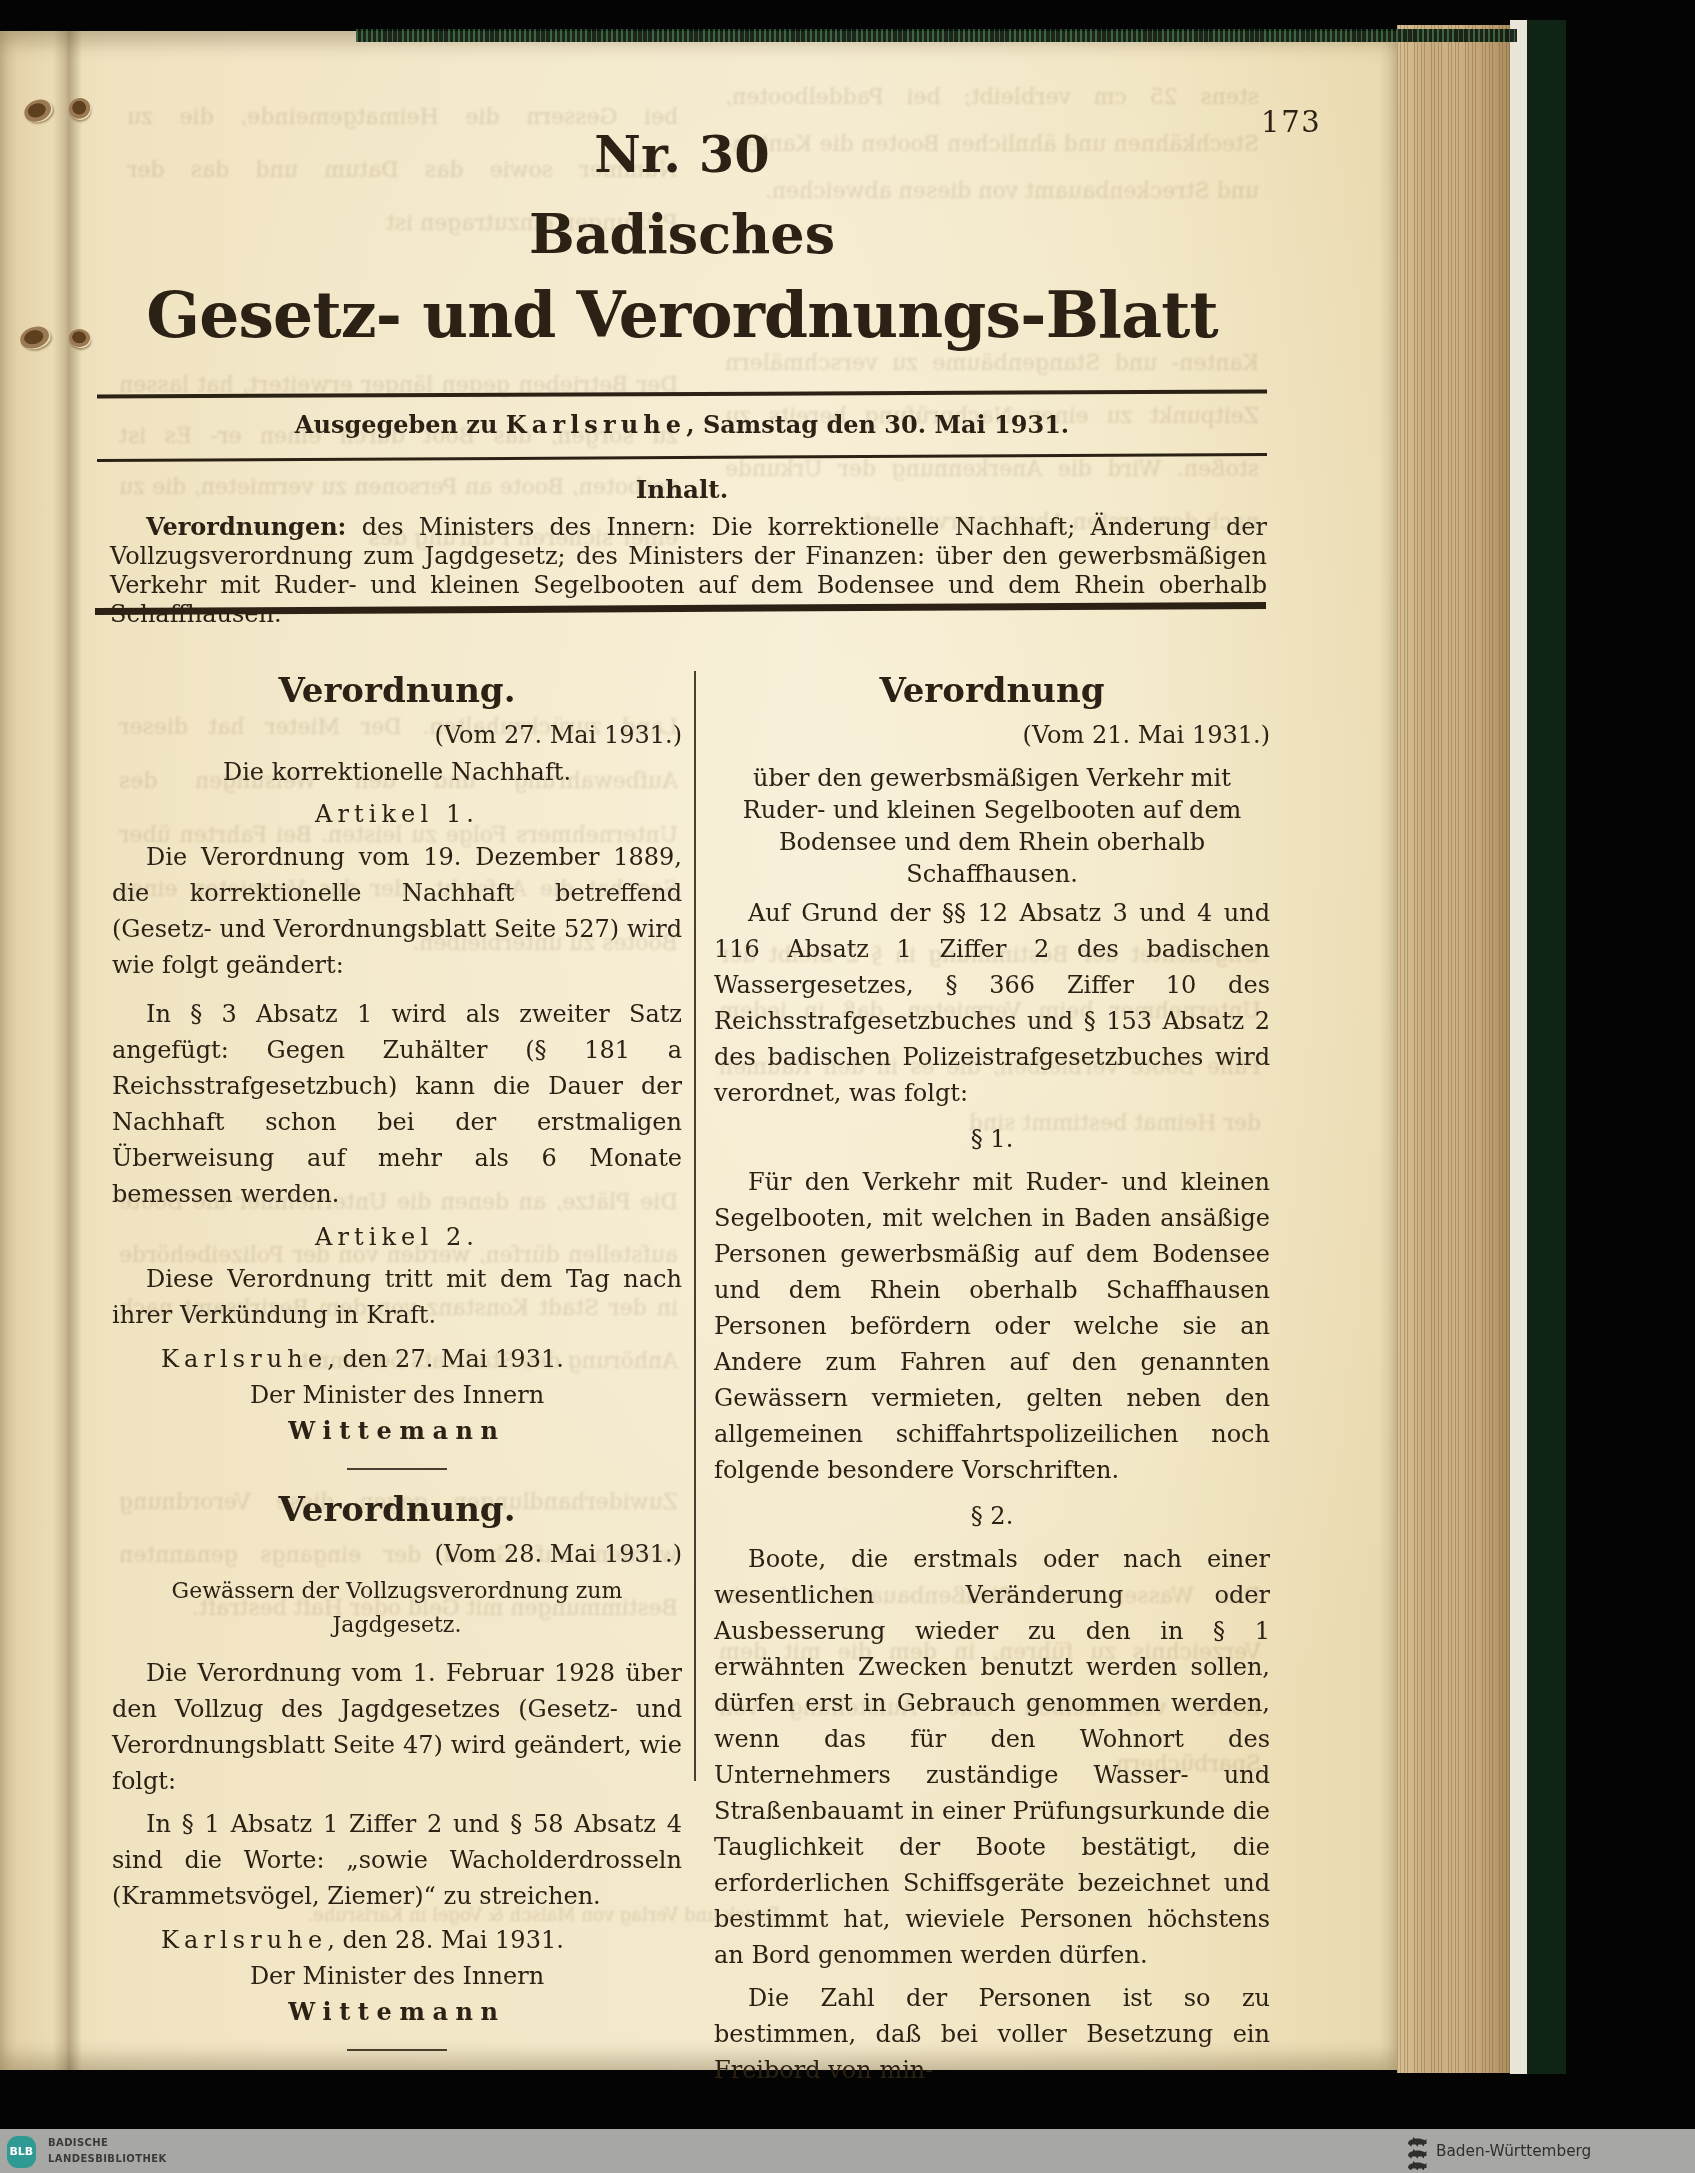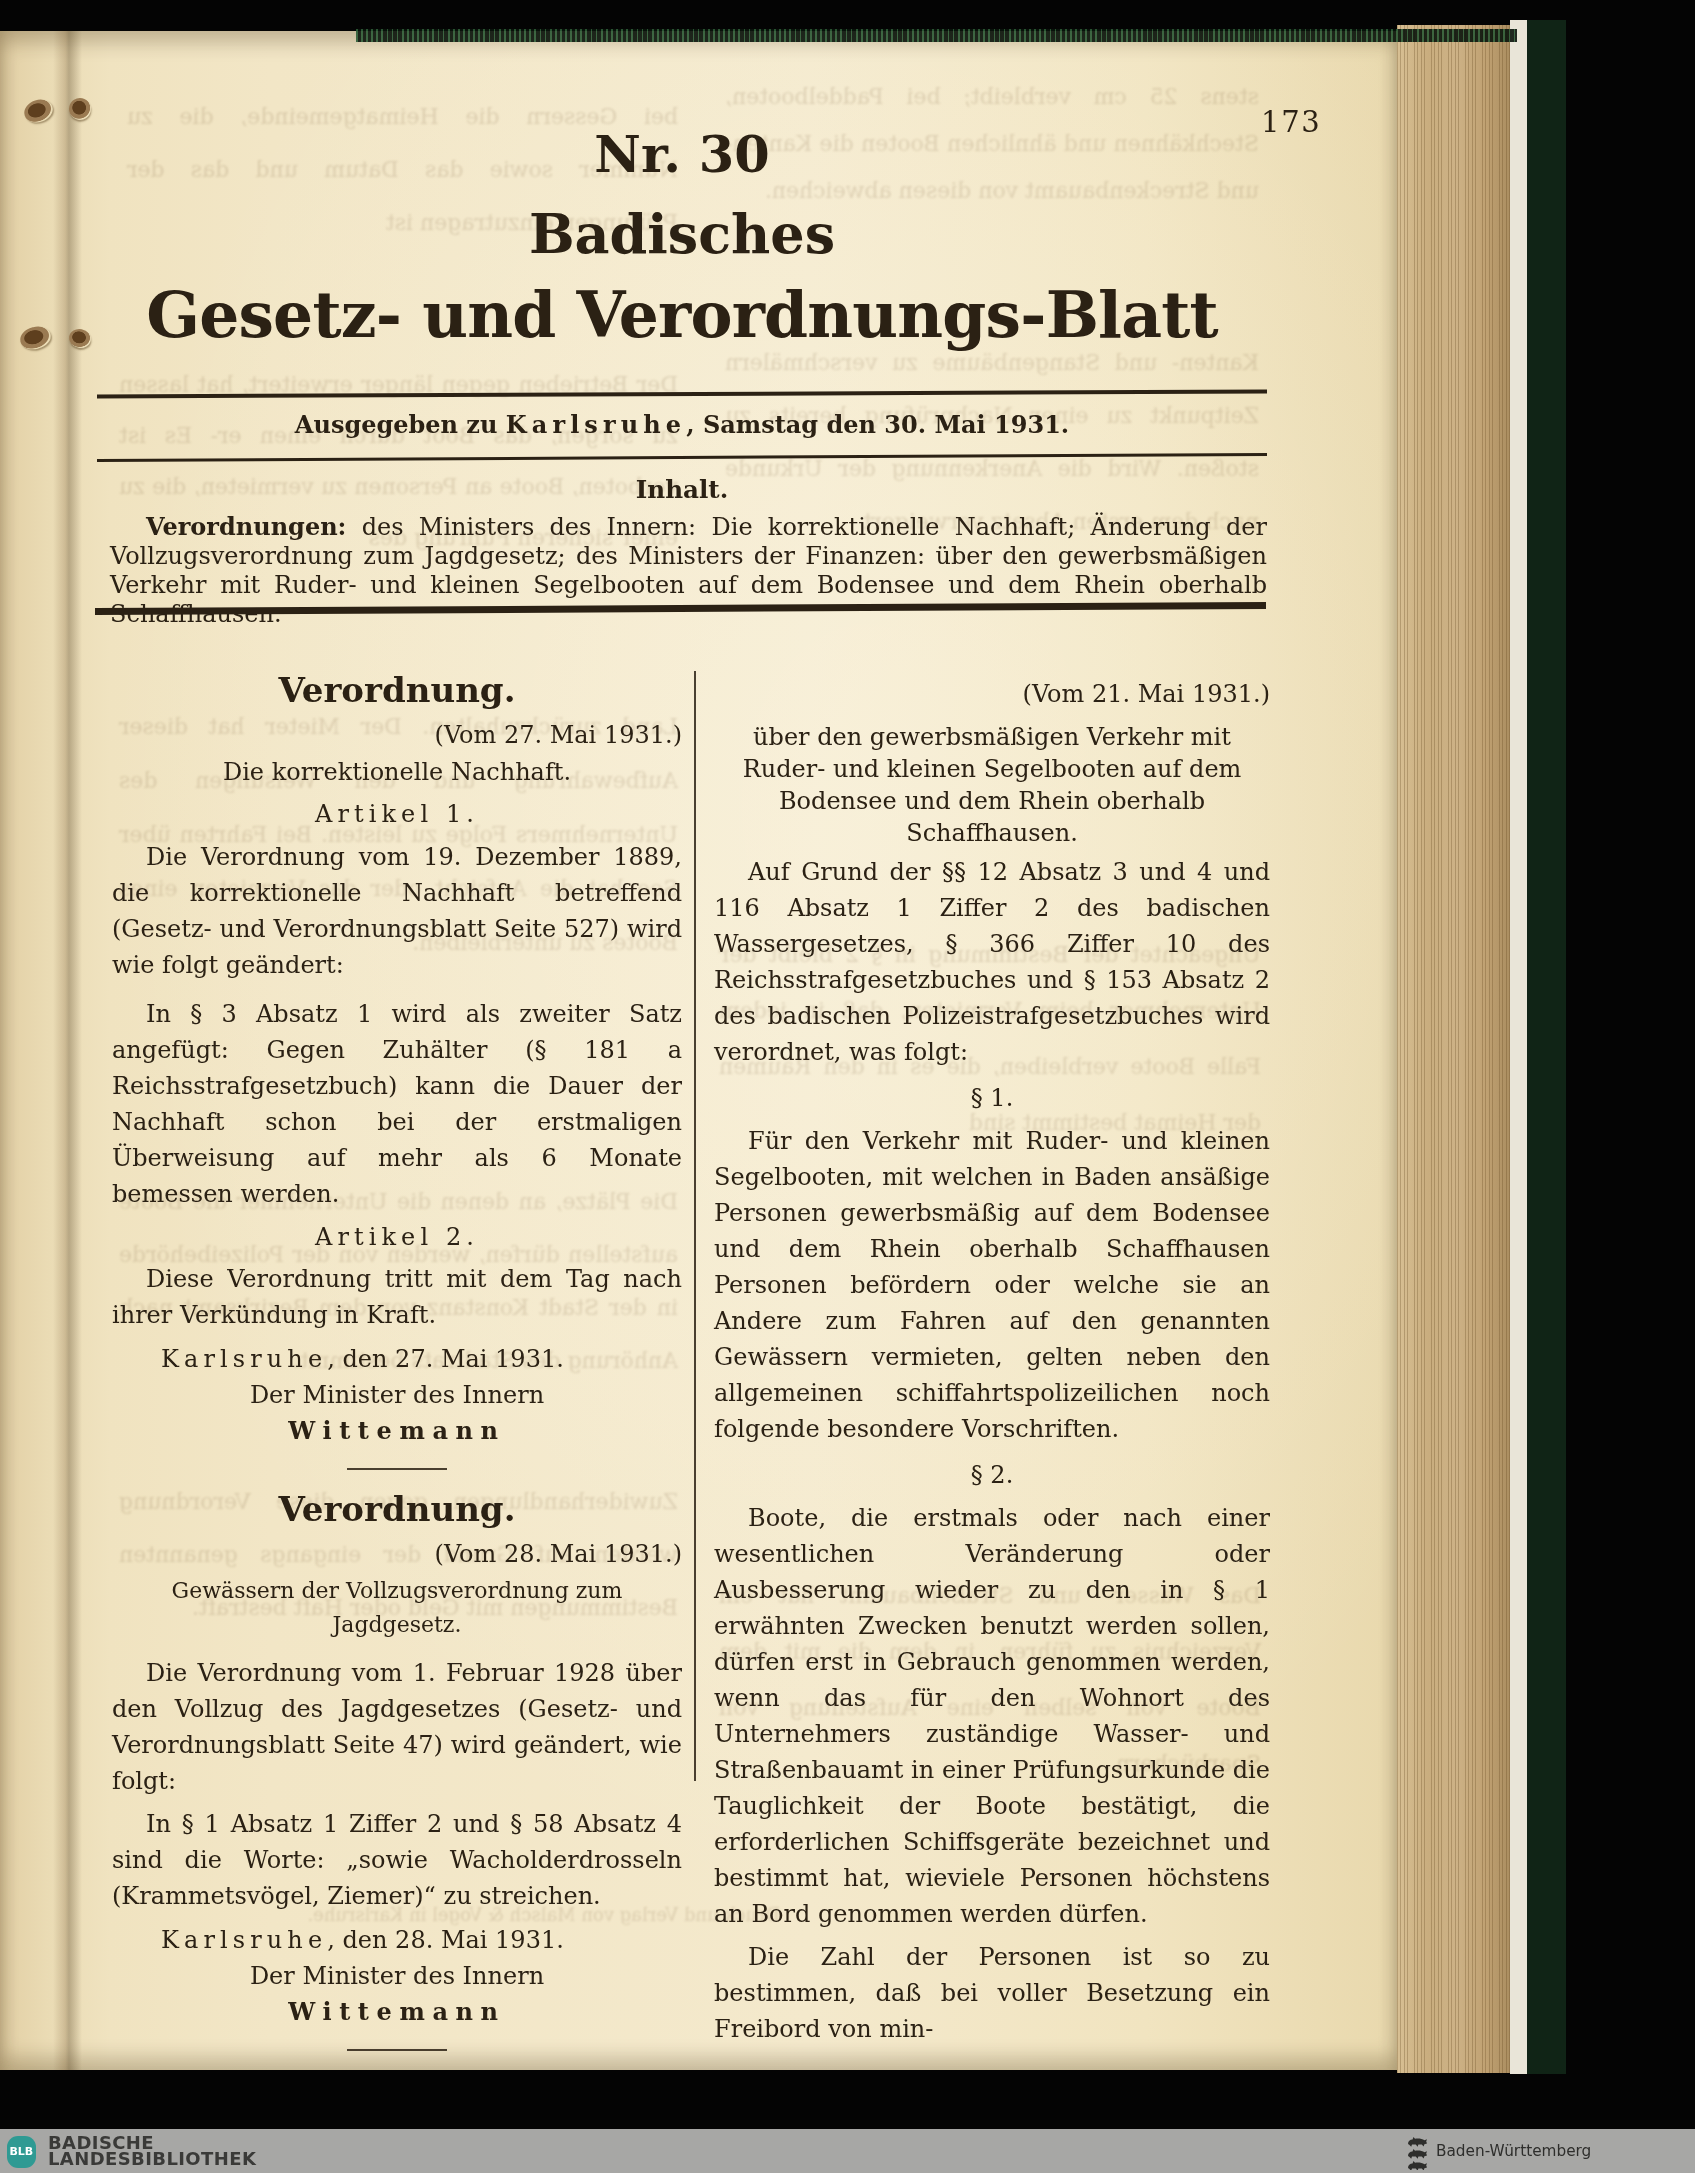--- a/index.html
+++ b/index.html
@@ -95,21 +95,21 @@
     background:#a7a7a5;
     font-family:"DejaVu Sans", sans-serif;
   }
   .blb-logo{
     position:absolute;left:6.8px;top:6.8px;width:29px;height:32px;border-radius:11px;
     display:flex;align-items:center;justify-content:center;
     color:#ffffff;font-size:11px;font-weight:bold;font-family:"DejaVu Sans", sans-serif;
   }
   .blb-name{
     position:absolute;left:48px;top:6px;
-    font-size:18px;font-weight:bold;line-height:16px;color:#3a3a38;letter-spacing:0.4px;
+    font-size:10px;font-weight:bold;line-height:16px;color:#3a3a38;letter-spacing:0.4px;
   }
   .bw-lions{position:absolute;left:1407px;top:5.1px;width:24px;height:36px;}
   .bw-name{position:absolute;left:1436px;top:12.7px;font-size:15.3px;color:#2e2e2c;}
 </style>
 </head>
 <body>
 
 <div class="sheet"></div>
 <div class="crease"></div>
 <div class="thread" style="left:24px;top:100px;width:29px;height:22px;transform:rotate(-18deg);"></div>
@@ -168,20 +168,21 @@
   <div class="ord-subj" style="font-size:22px;">Gewässern der Vollzugsverordnung zum Jagdgesetz.</div>
   <div class="para mt12">Die Verordnung vom 1. Februar 1928 über den Vollzug des Jagdgesetzes (Gesetz- und Verordnungsblatt Seite 47) wird geändert, wie folgt:</div>
   <div class="para">In § 1 Absatz 1 Ziffer 2 und § 58 Absatz 4 sind die Worte: „sowie Wacholderdrosseln (Krammetsvögel, Ziemer)“ zu streichen.</div>
   <div class="place"><span class="gesperrt">Karlsruhe</span><span>, den 28. Mai 1931.</span></div>
   <div class="sig-t">Der Minister des Innern</div>
   <div class="sig-n">Wittemann</div>
   <div class="sig-div"></div>
 </div>
 
 <div class="col col-right">
+  <div class="ord-h">Verordnung</div>
   <div class="ord-date">(Vom 21. Mai 1931.)</div>
   <div class="ord-subj multi">über den gewerbsmäßigen Verkehr mit Ruder- und kleinen Segelbooten auf dem Bodensee und dem Rhein oberhalb Schaffhausen.</div>
   <div class="para" style="margin-top:5.1px;">Auf Grund der §§ 12 Absatz 3 und 4 und 116 Absatz 1 Ziffer 2 des badischen Wassergesetzes, § 366 Ziffer 10 des Reichsstrafgesetzbuches und § 153 Absatz 2 des badischen Polizeistrafgesetzbuches wird verordnet, was folgt:</div>
   <div class="sectm">§ 1.</div>
   <div class="para">Für den Verkehr mit Ruder- und kleinen Segelbooten, mit welchen in Baden ansäßige Personen gewerbsmäßig auf dem Bodensee und dem Rhein oberhalb Schaffhausen Personen befördern oder welche sie an Andere zum Fahren auf den genannten Gewässern vermieten, gelten neben den allgemeinen schiffahrtspolizeilichen noch folgende besondere Vorschriften.</div>
   <div class="sectm">§ 2.</div>
   <div class="para">Boote, die erstmals oder nach einer wesentlichen Veränderung oder Ausbesserung wieder zu den in § 1 erwähnten Zwecken benutzt werden sollen, dürfen erst in Gebrauch genommen werden, wenn das für den Wohnort des Unternehmers zuständige Wasser- und Straßenbauamt in einer Prüfungsurkunde die Tauglichkeit der Boote bestätigt, die erforderlichen Schiffsgeräte bezeichnet und bestimmt hat, wieviele Personen höchstens an Bord genommen werden dürfen.</div>
   <div class="para">Die Zahl der Personen ist so zu bestimmen, daß bei voller Besetzung ein Freibord von min-</div>
 </div>
 

